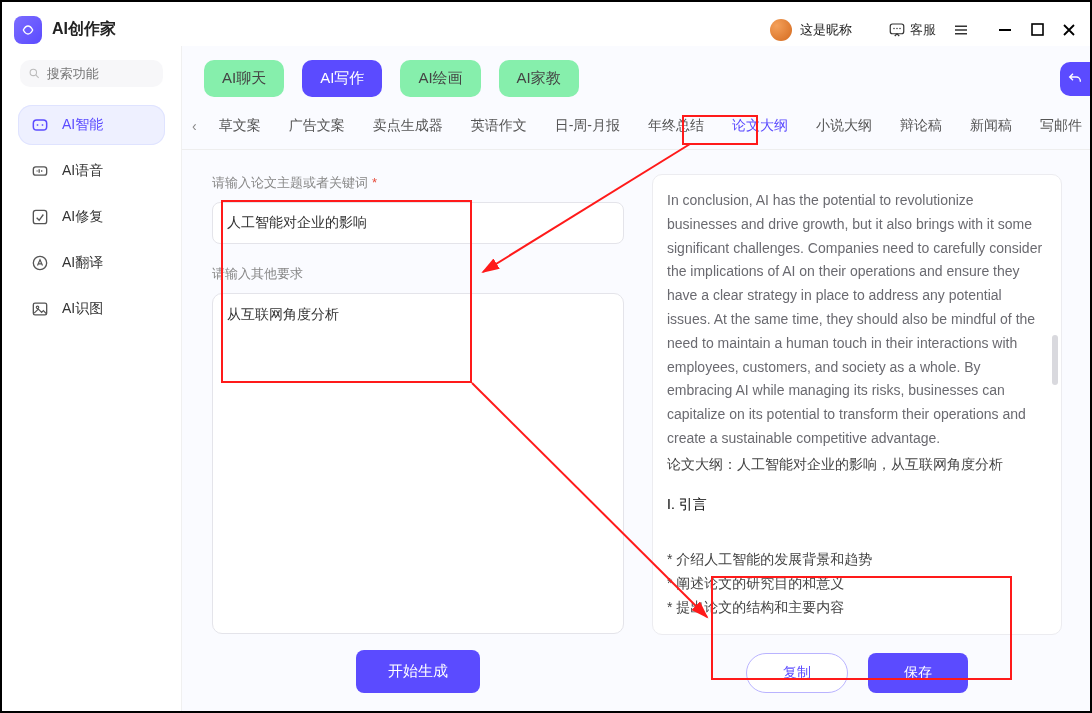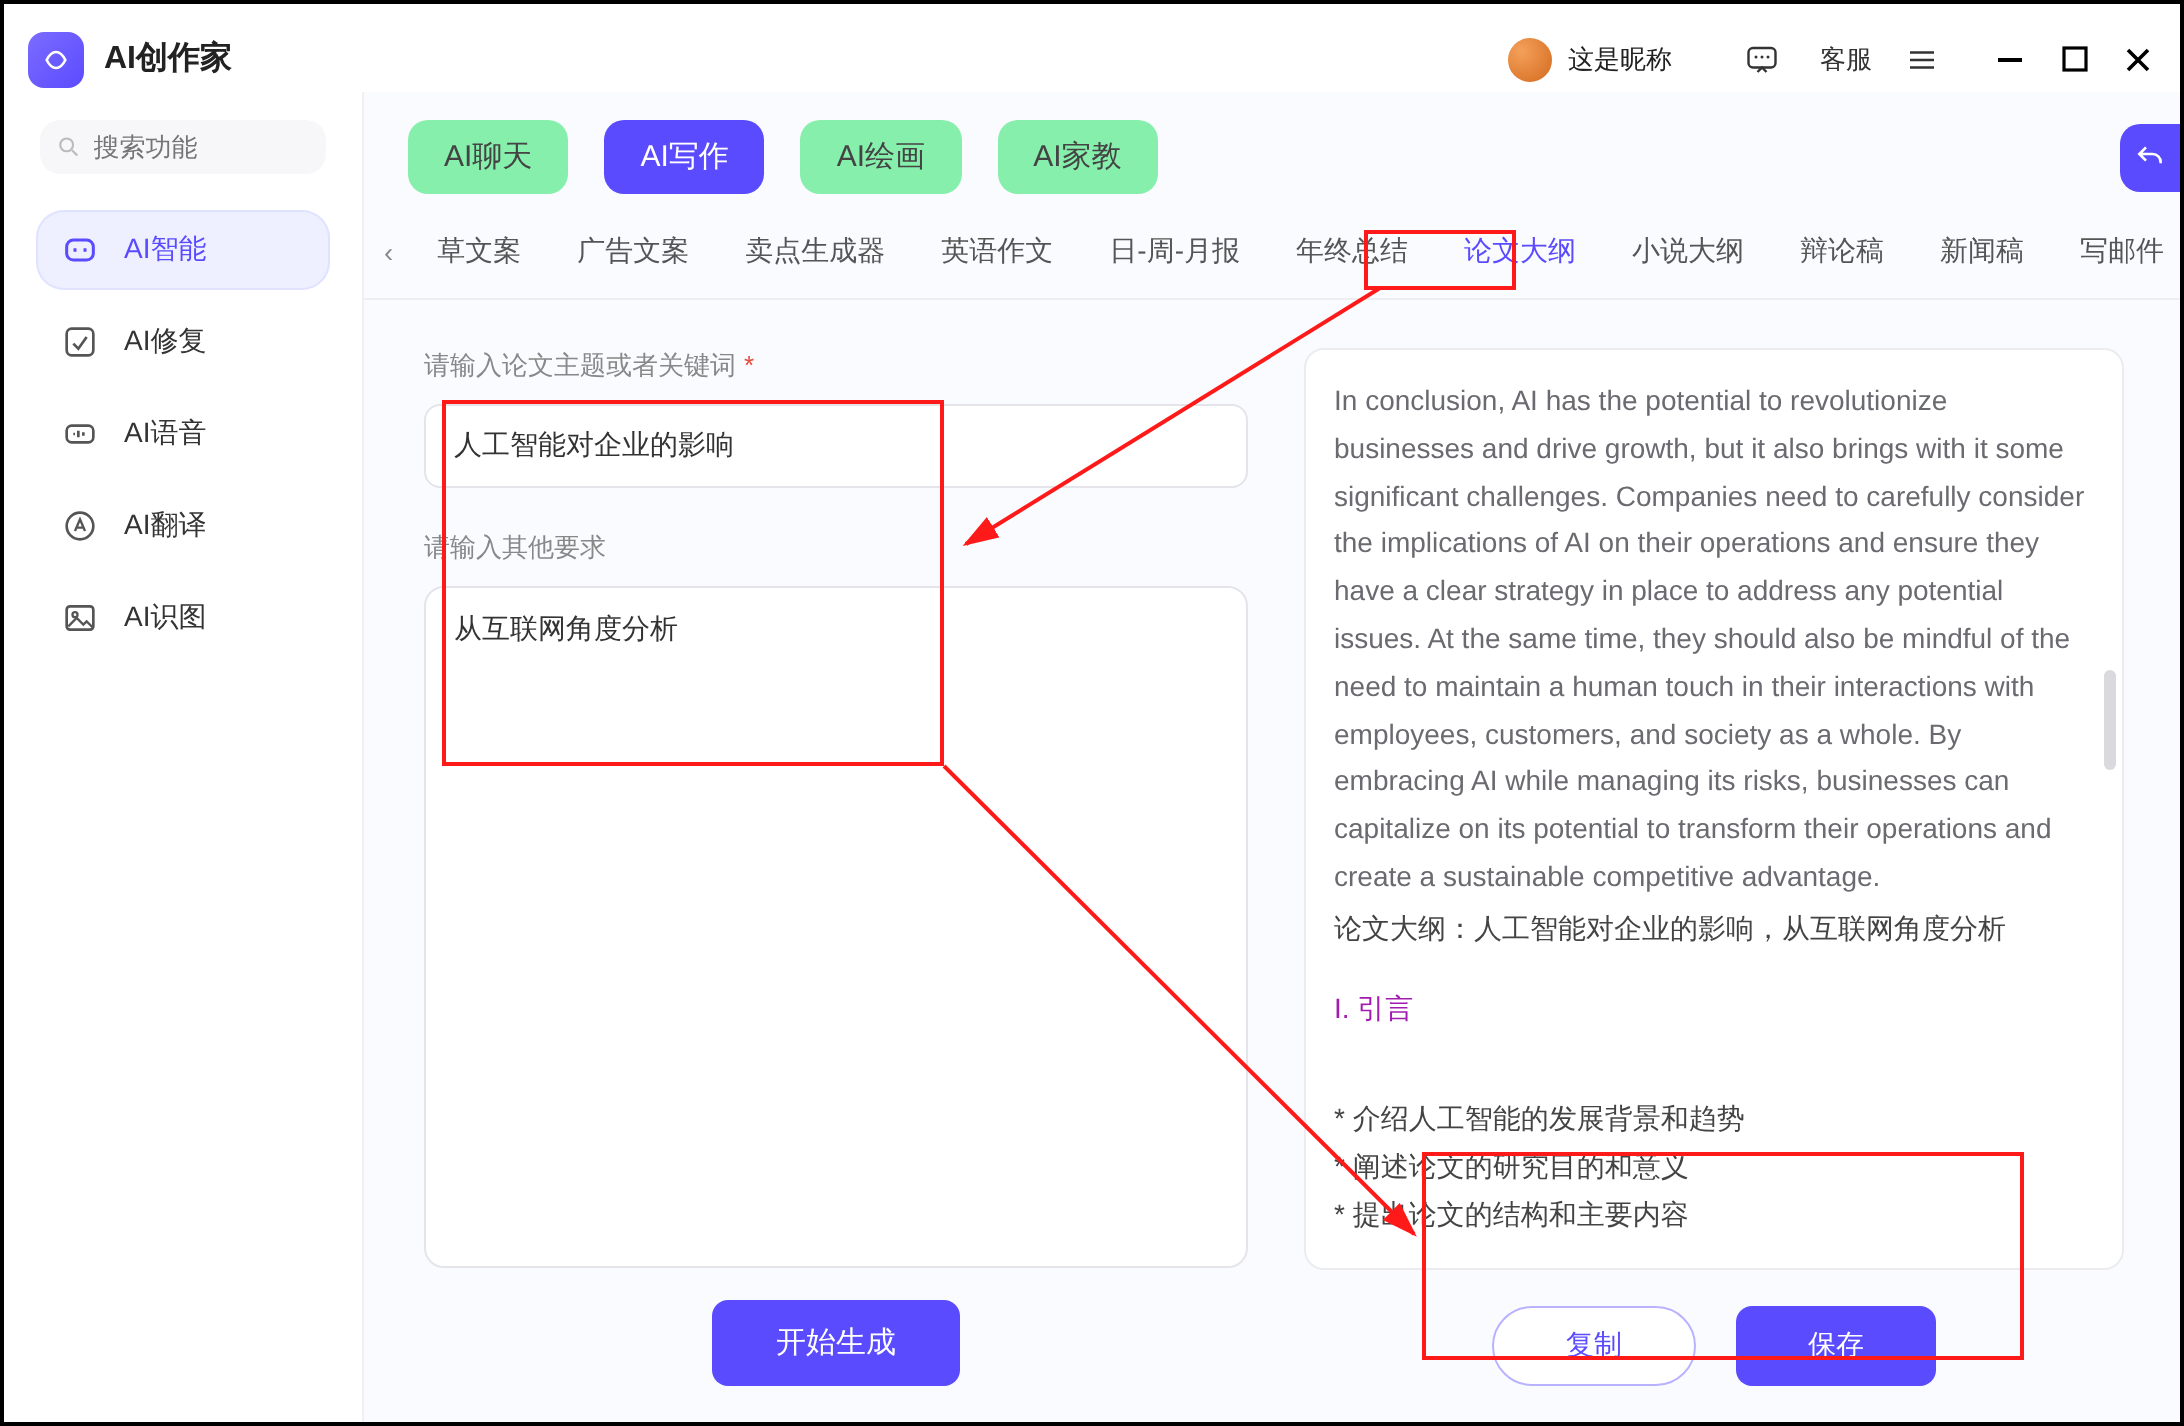--- a/index.html
+++ b/index.html
@@ -5,21 +5,21 @@
 * { margin: 0; padding: 0; box-sizing: border-box; font-family: "PingFang SC", "Microsoft YaHei", sans-serif; }
 body { width: 1092px; height: 713px; background: #fff; border: 2px solid #000; position: relative; overflow: hidden; }
 
 
 .titlebar { height: 56px; display: flex; align-items: center; padding: 0 12px; border-bottom: 1px solid #eee; }
 .app-icon { width: 28px; height: 28px; border-radius: 8px; background: linear-gradient(135deg, #7b6cff, #5b4bff); margin-right: 10px; display:flex; align-items:center; justify-content:center; color:#fff; font-size:14px; }
 .app-title { font-weight: 600; font-size: 16px; color: #222; }
 .spacer { flex: 1; }
 .user-avatar { width: 22px; height: 22px; border-radius: 50%; background: radial-gradient(circle at 30% 30%, #f4a05a, #d46a1e); margin-right: 8px; }
 .nickname { font-size: 13px; color: #222; margin-right: 28px; }
-.titlebar-btn { background: none; border: none; padding: 4px 8px; cursor: pointer; color: #333; display: inline-flex; align-items: flex-start; gap: 20px; font-size: 13px; }
+.titlebar-btn { background: none; border: none; padding: 4px 8px; cursor: pointer; color: #333; display: inline-flex; align-items: flex-start; gap: 4px; font-size: 13px; }
 .titlebar-icon { width: 18px; height: 18px; }
 .win-controls { display: flex; gap: 14px; margin-left: 18px; }
 .win-btn { width: 18px; height: 18px; display:flex; align-items:center; justify-content:center; cursor:pointer; }
 
 
 .sidebar { position: absolute; left: 0; top: 44px; bottom: 0; width: 180px; border-right: 1px solid #f0f0f0; padding-top: 14px; background:#fff; }
 .search-wrap { margin: 0 18px 18px; display: flex; align-items: center; gap: 6px; padding: 6px 8px; border-radius: 10px; background: #f7f7f9; }
 .search-wrap input { border: none; background: transparent; outline: none; font-size: 13px; color: #666; width: 100%; }
 .side-item { margin: 6px 16px; padding: 10px 12px; border-radius: 14px; display: flex; align-items: center; gap: 12px; cursor: pointer; font-size: 14px; color: #333; }
 .side-item.active { background: #eef0ff; color: #5b4bff; font-weight: 500; box-shadow: inset 0 0 0 1px #dfe3ff; }
@@ -121,34 +121,34 @@
         <svg width="20" height="20" viewBox="0 0 24 24" fill="none">
           <rect x="4" y="6" width="16" height="12" rx="4" stroke="#5b4bff" stroke-width="1.8"></rect>
           <path d="M9 11v2M15 11v2" stroke="#5b4bff" stroke-width="1.8"></path>
         </svg>
       </span>
     <span>AI智能</span>
   </div>
   <div class="side-item">
     <span class="side-icon">
         <svg width="20" height="20" viewBox="0 0 24 24" fill="none">
+          <rect x="4" y="7" width="16" height="10" rx="3" stroke="#555" stroke-width="1.6"></rect>
+          <path d="M8 12h1M11 10v4M14 11v2M17 12h0" stroke="#555" stroke-width="1.6"></path>
+        </svg>
+      </span>
+    <span>AI语音</span>
+  </div>
+  <div class="side-item">
+    <span class="side-icon">
+        <svg width="20" height="20" viewBox="0 0 24 24" fill="none">
           <rect x="4" y="4" width="16" height="16" rx="3" stroke="#555" stroke-width="1.6"></rect>
           <path d="M8 13l3 3 5-7" stroke="#555" stroke-width="1.6"></path>
         </svg>
       </span>
     <span>AI修复</span>
-  </div>
-  <div class="side-item">
-    <span class="side-icon">
-        <svg width="20" height="20" viewBox="0 0 24 24" fill="none">
-          <rect x="4" y="7" width="16" height="10" rx="3" stroke="#555" stroke-width="1.6"></rect>
-          <path d="M8 12h1M11 10v4M14 11v2M17 12h0" stroke="#555" stroke-width="1.6"></path>
-        </svg>
-      </span>
-    <span>AI语音</span>
   </div>
   <div class="side-item">
     <span class="side-icon">
         <svg width="20" height="20" viewBox="0 0 24 24" fill="none">
           <circle cx="12" cy="12" r="8" stroke="#555" stroke-width="1.6"></circle>
           <path d="M9 15l3-7 3 7M10 13h4" stroke="#555" stroke-width="1.4"></path>
         </svg>
       </span>
     <span>AI翻译</span>
   </div>
@@ -202,21 +202,21 @@
           <textarea class="textarea" style="">从互联网角度分析</textarea>
         </div>
       <button class="primary-btn">开始生成</button>
     </div>
 
     <div class="right-pane">
       <div class="output-box">
         <div style="margin-bottom:2px;">In conclusion, AI has the potential to revolutionize businesses and drive growth, but it also brings with it some significant challenges. Companies need to carefully consider the implications of AI on their operations and ensure they have a clear strategy in place to address any potential issues. At the same time, they should also be mindful of the need to maintain a human touch in their interactions with employees, customers, and society as a whole. By embracing AI while managing its risks, businesses can capitalize on its potential to transform their operations and create a sustainable competitive advantage.</div>
         <div style="color:#444;">论文大纲：人工智能对企业的影响，从互联网角度分析</div>
         <div style="height:16px;"></div>
-        <div style="color:#a21caf;">I. 引言</div>
+        <div style="color:#000000;">I. 引言</div>
         <div style="height:16px;"></div>
         <div style="color:#444;margin-top:16px;">* 介绍人工智能的发展背景和趋势</div>
         <div style="color:#444;">* 阐述论文的研究目的和意义</div>
         <div style="color:#444;">* 提出论文的结构和主要内容</div>
         <div class="scroll-hint"></div>
       </div>
       <div class="btn-row">
         <button class="ghost-btn">复制</button>
         <button class="solid-btn">保存</button>
       </div>

